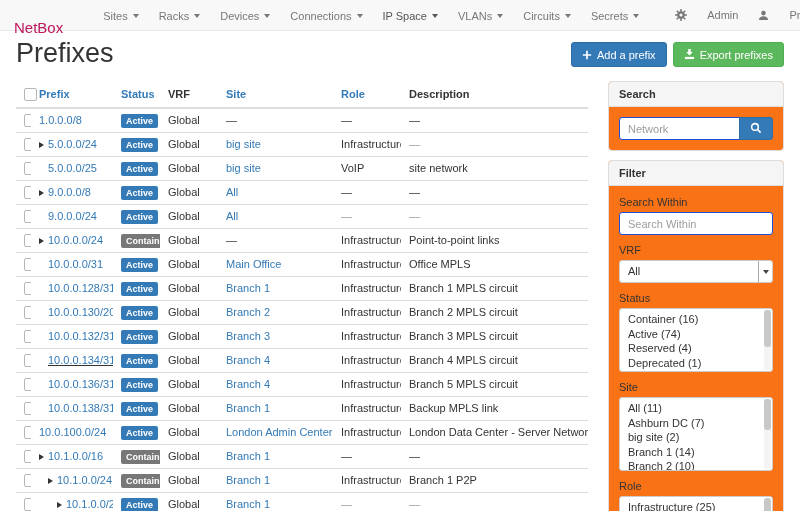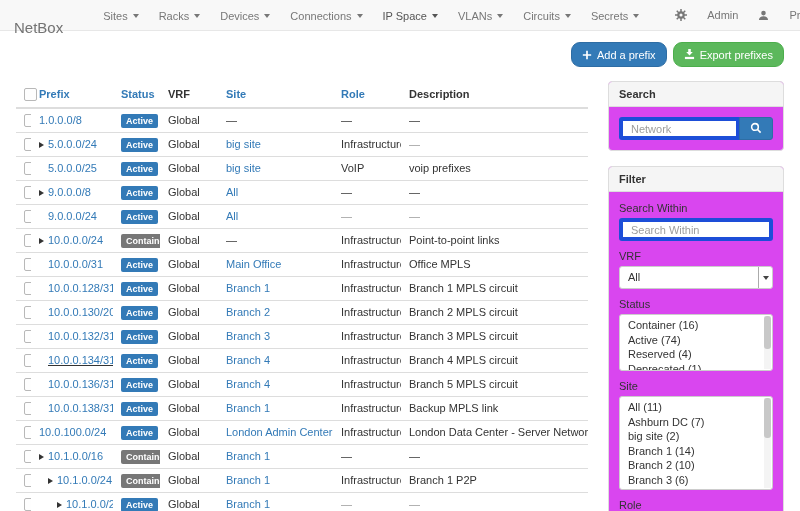--- a/index.html
+++ b/index.html
@@ -1,72 +1,72 @@
 <!DOCTYPE html>
 <html><head>
 <meta charset="utf-8">
 <style>
   html,body{margin:0;padding:0;width:800px;height:511px;overflow:hidden;background:#fff;}
   body{font-family:"Liberation Sans",sans-serif;color:#333;-webkit-font-smoothing:antialiased;}
   .screen{position:relative;width:800px;height:511px;background:#fff;overflow:hidden;}
 
   
   .navbar{position:absolute;top:0;left:0;right:0;height:30px;background:#f8f8f8;border-bottom:1px solid #e7e7e7;display:flex;align-items:stretch;}
-  .brand{color:#737373;font-size:15px;padding:0 14px 0 14px;display:flex;align-items:center;text-decoration:none;margin-top:24px;}
+  .brand{color:#be185d;font-size:15px;padding:0 14px 0 14px;display:flex;align-items:center;text-decoration:none;margin-top:24px;}
   .nav-items{display:flex;align-items:stretch;list-style:none;margin:16px;padding:0;}
   .nav-item{color:#777;font-size:11px;padding:0 10px;display:flex;align-items:center;gap:5px;cursor:pointer;white-space:nowrap;}
   .nav-item.active{background:#e7e7e7;color:#555;}
   .caret{display:inline-block;width:0;height:0;border-left:3.5px solid transparent;border-right:3.5px solid transparent;border-top:4px solid currentColor;}
   .nav-right{margin-left:auto;display:flex;align-items:stretch;padding-right:10px;}
   .nav-right .nav-item{gap:20px;}
   .nav-right svg{display:block;}
 
   
   .page-title{position:absolute;left:16px;top:38px;font-size:27px;font-weight:400;color:#333;margin:0;}
   .actions{position:absolute;right:16px;top:42px;display:flex;gap:6px;}
-  .btn{height:23px;padding:0 10px;font-size:11px;color:#fff;border-radius:9px;display:inline-flex;align-items:center;gap:5px;cursor:pointer;border:1px solid transparent;white-space:nowrap;}
+  .btn{height:23px;padding:0 10px;font-size:11px;color:#fff;border-radius:3px;display:inline-flex;align-items:center;gap:5px;cursor:pointer;border:1px solid transparent;white-space:nowrap;}
   .btn-primary{background:#337ab7;border-color:#2e6da4;}
   .btn-info{background:#5bc0de;border-color:#46b8da;}
   .btn-success{background:#5cb85c;border-color:#4cae4c;}
   .btn svg{display:block;}
 
   
   .prefix-table{position:absolute;left:16px;top:84px;width:572px;border-collapse:collapse;table-layout:fixed;}
   .prefix-table th{text-align:left;font-weight:bold;font-size:11px;color:#333;padding:3px 8px 6px 8px;border-bottom:2px solid #ddd;}
   .prefix-table th.sortable{color:#337ab7;cursor:pointer;}
   .prefix-table td{font-size:11px;color:#333;padding:4px 8px;border-top:1px solid #ddd;height:14px;line-height:14px;white-space:nowrap;overflow:hidden;}
   .prefix-table a{color:#337ab7;text-decoration:none;cursor:pointer;}
   .checkbox{display:inline-block;width:11px;height:11px;border:1px solid #b8b8b8;border-radius:2px;background:#fefefe;vertical-align:middle;cursor:pointer;}
   .badge{display:inline-block;font-size:9px;font-weight:bold;color:#fff;padding:2px 5px 2px 5px;border-radius:2px;line-height:10px;}
   .badge-primary{background:#337ab7;}
   .badge-default{background:#777;}
   .tree-caret{display:inline-block;width:0;height:0;border-left:5px solid #333;border-top:3.5px solid transparent;border-bottom:3.5px solid transparent;margin-right:4px;vertical-align:middle;}
   .muted{color:#9b9b9b;}
 
   
   .sidebar{position:absolute;left:608px;top:81px;width:176px;}
-  .panel{border:1px solid #ddd;border-radius:4px;background:#d946ef;margin-bottom:15px;}
+  .panel{border:1px solid #ddd;border-radius:4px;background:#f97316;margin-bottom:9px;}
   .panel-heading{background:#f5f5f5;border-bottom:1px solid #ddd;padding:6px 10px;font-size:11px;font-weight:bold;color:#333;border-radius:3px 3px 0 0;}
   .panel-body{padding:10px;}
   .field-label{display:block;font-size:11px;color:#333;margin:9px 0 4px 0;}
   .field-label:first-child{margin-top:0;}
-  input.form-control{display:block;width:100%;box-sizing:border-box;height:23px;border:4px solid #1d4ed8;border-radius:3px;padding:2px 8px;font-size:11px;color:#555;outline:none;font-family:"Liberation Sans",sans-serif;}
+  input.form-control{display:block;width:100%;box-sizing:border-box;height:23px;border:1px solid #1d4ed8;border-radius:3px;padding:2px 8px;font-size:11px;color:#555;outline:none;font-family:"Liberation Sans",sans-serif;}
   input.form-control::placeholder{color:#9d9d9d;}
   .input-group{display:flex;}
   .input-group input{border-radius:3px 0 0 3px;flex:1;min-width:0;}
   .search-btn{width:34px;height:23px;box-sizing:border-box;background:#337ab7;border:1px solid #2e6da4;border-radius:0 3px 3px 0;display:flex;align-items:center;justify-content:center;cursor:pointer;margin-left:-1px;}
   .selectbox{position:relative;height:23px;box-sizing:border-box;border:1px solid #ccc;border-radius:3px;background:#fff;font-size:11px;color:#333;line-height:21px;padding-left:8px;cursor:pointer;}
   .arrow-strip{position:absolute;right:0;top:0;bottom:0;width:13px;border-left:1px solid #ababab;display:flex;align-items:center;justify-content:center;}
   .caret-dn{width:0;height:0;border-left:3px solid transparent;border-right:3px solid transparent;border-top:4px solid #444;}
   .listbox{position:relative;border:1px solid #ccc;border-radius:3px;background:#fff;overflow:hidden;padding:3px 0 0 0;box-sizing:border-box;}
   .listbox .opt{font-size:11px;color:#333;line-height:14.5px;padding-left:8px;white-space:nowrap;cursor:pointer;}
   .fake-scroll{position:absolute;top:1px;bottom:1px;right:1px;width:7px;background:#f4f4f4;}
   .fake-thumb{position:absolute;top:0;right:0;width:7px;background:#c8c8c8;border-radius:3px;cursor:pointer;}
-  #list-status{height:57px;}
-  #list-site{height:94px;}
+  #list-status{height:64px;}
+  #list-site{height:74px;}
   #list-role{height:46px;}
 </style>
 </head>
 <body>
 
 <div class="screen">
 
   <div class="navbar">
     <a class="brand">NetBox</a>
     <ul class="nav-items" id="nav-items">
@@ -135,20 +135,21 @@
           <svg width="12" height="11" viewBox="0 0 14 12" fill="#777">
               <path d="M1 0h6v2H3v8h4v2H1z"></path>
               <path d="M8 3L13 6 8 9V7H5V5h3z"></path>
             </svg>
         </span>
         <span>Log out</span>
       </div>
     </div>
   </div>
 
+  <h1 class="page-title">Prefixes</h1>
 
   <div class="actions">
     <div class="btn btn-primary">
       <span>
           <svg width="10" height="10" viewBox="0 0 12 12">
             <path d="M5 1h2v4h4v2H7v4H5V7H1V5h4z" fill="#fff"></path>
           </svg>
         </span>
       <span>Add a prefix</span>
     </div>
@@ -203,21 +204,21 @@
           <td><span>Infrastructure</span></td>
           <td><span class="muted">—</span></td>
         </tr>
         <tr>
           <td><span class="checkbox"></span></td>
           <td style="padding-left: 17px;"><a>5.0.0.0/25</a></td>
           <td><span class="badge badge-primary">Active</span></td>
           <td><span>Global</span></td>
           <td><a>big site</a></td>
           <td><span>VoIP</span></td>
-          <td><span>voip prefixes</span></td>
+          <td><span>site network</span></td>
         </tr>
         <tr>
           <td><span class="checkbox"></span></td>
           <td style="padding-left: 8px;"><span class="tree-caret"></span><a>9.0.0.0/8</a></td>
           <td><span class="badge badge-primary">Active</span></td>
           <td><span>Global</span></td>
           <td><a>All</a></td>
           <td><span>—</span></td>
           <td><span>—</span></td>
         </tr>

